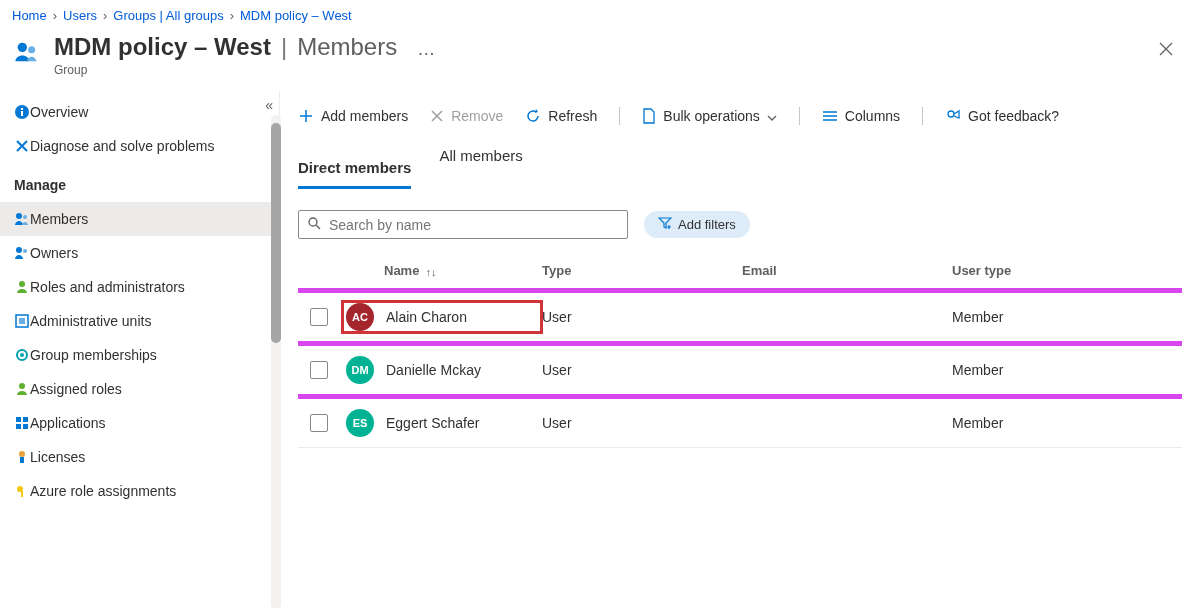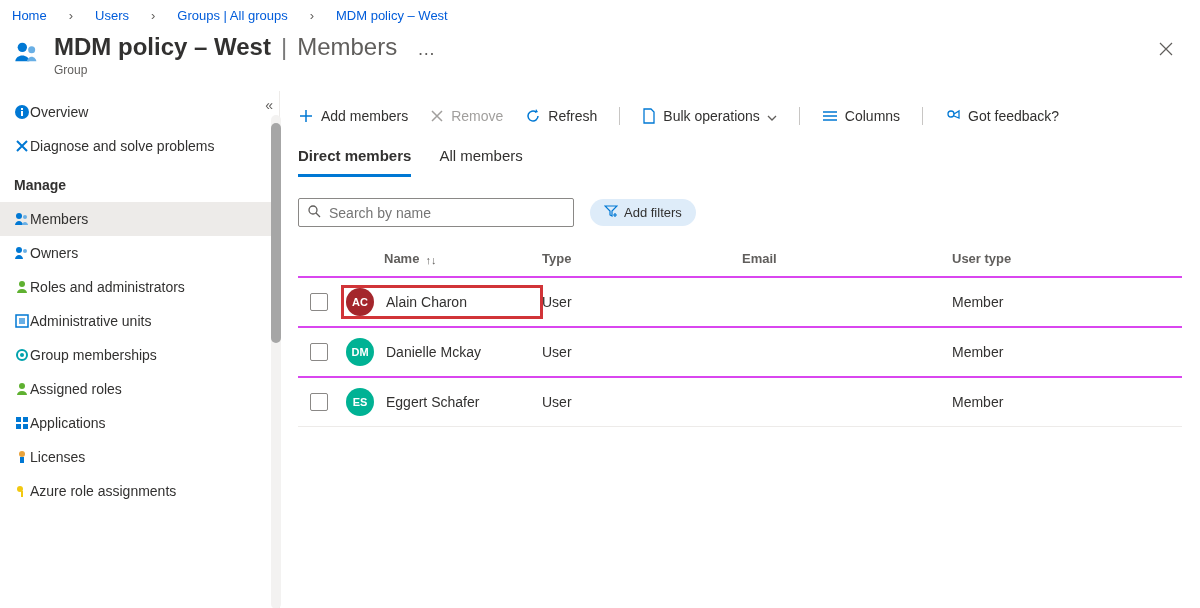--- a/index.html
+++ b/index.html
@@ -10,21 +10,21 @@
     background: #ffffff;
     width: 1200px;
     height: 608px;
     overflow: hidden;
   }
 
   
   .breadcrumb {
     display: flex;
     align-items: center;
-    gap: 22px;
+    gap: 6px;
     padding: 8px 12px 4px 12px;
     font-size: 13px;
     color: #605e5c;
   }
   .breadcrumb-link { color: #015cda; cursor: pointer; }
   .breadcrumb-sep { color: #605e5c; }
 
   
   .page-header {
     display: flex;
@@ -119,32 +119,32 @@
     border-bottom: 1px solid transparent;
     margin-bottom: 20px;
   }
   .tab {
     padding: 6px 0 10px 0;
     font-size: 15px;
     color: #323130;
     cursor: pointer;
     border-bottom: 3px solid transparent;
   }
-  .tab.active { font-weight: 600; border-bottom-color: #0078d4; }
+  .tab.active { font-weight: 600; border-bottom-color: #0078d4; margin-top: 12px; }
 
   .filter-row {
     display: flex; align-items: center; gap: 16px;
     margin-bottom: 16px;
   }
   .search-box {
     display: flex; align-items: center;
     border: 1px solid #8a8886;
     border-radius: 2px;
     padding: 5px 8px;
-    width: 276px;
+    width: 330px;
     gap: 8px;
   }
   .search-box input {
     border: none; outline: none; flex:1;
     font-size: 14px;
     font-family: inherit;
     background: transparent;
   }
   .add-filters {
     display: flex; align-items: center; gap: 6px;
@@ -166,21 +166,21 @@
   .table-header {
     color: #605e5c;
     font-weight: 600;
     font-size: 13px;
     padding-bottom: 10px;
     padding-left: 4px;
   }
   .col-name-hdr { display:flex; align-items:flex-end; gap: 6px; padding-left: 42px; }
   .sort-arrow { font-size: 11px; color: #605e5c; }
   .table-row {
-    border-top: 2px solid #d946ef;
+    border-top: 5px solid #d946ef;
     font-size: 14px;
   }
   .table-row:last-child { border-bottom: 1px solid #edebe9; }
   .row-check {
     width: 18px; height: 18px;
     border: 1px solid #8a8886;
     border-radius: 2px;
     cursor: pointer;
     margin-left: 8px;
   }

